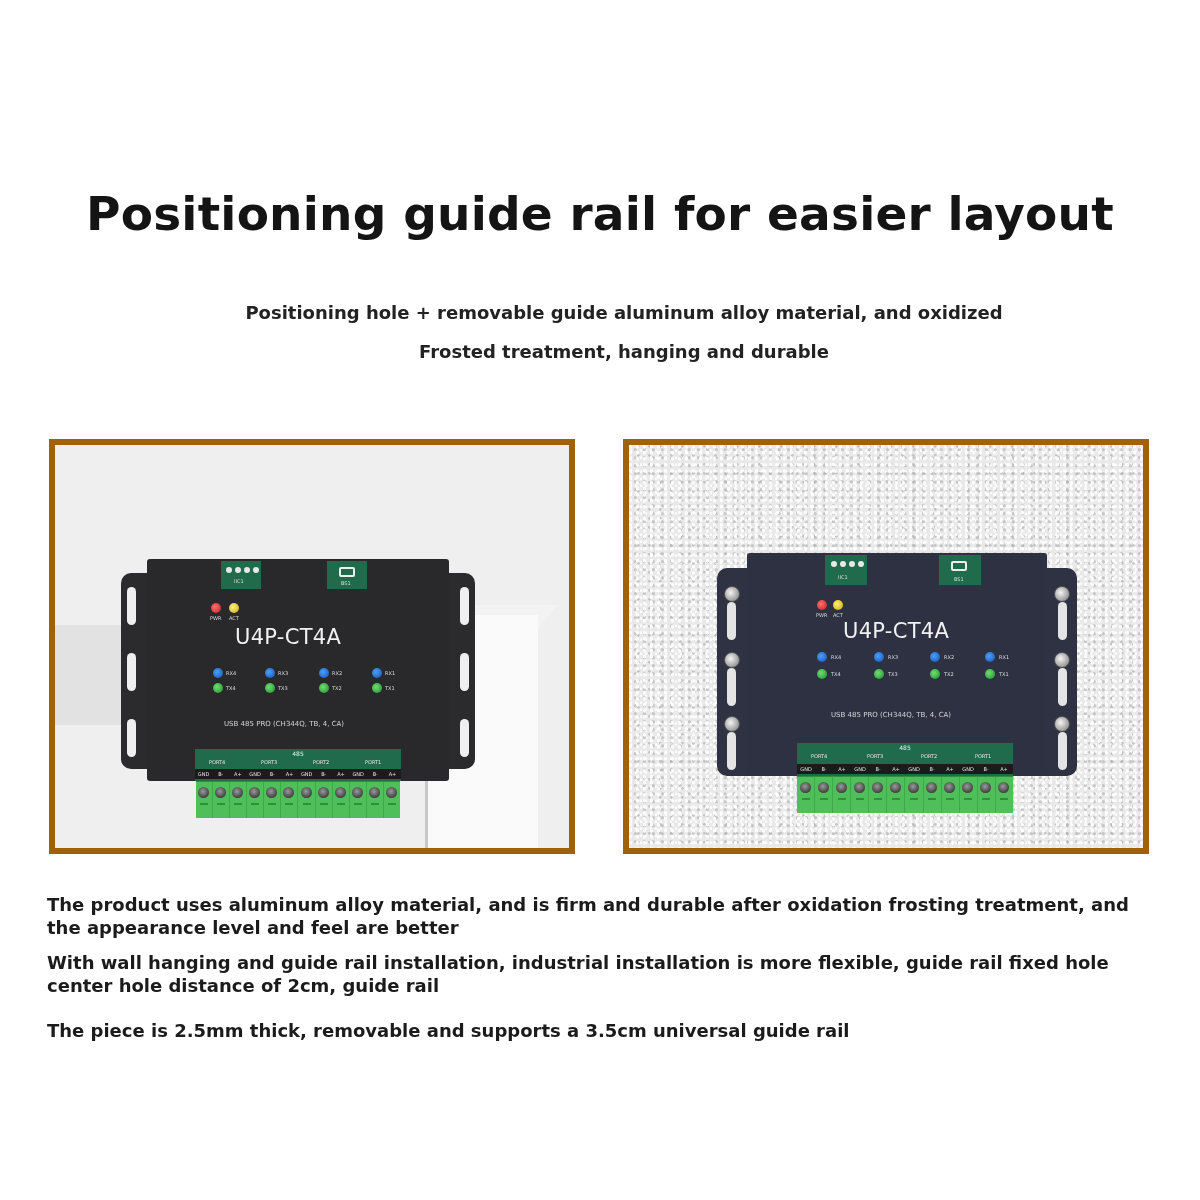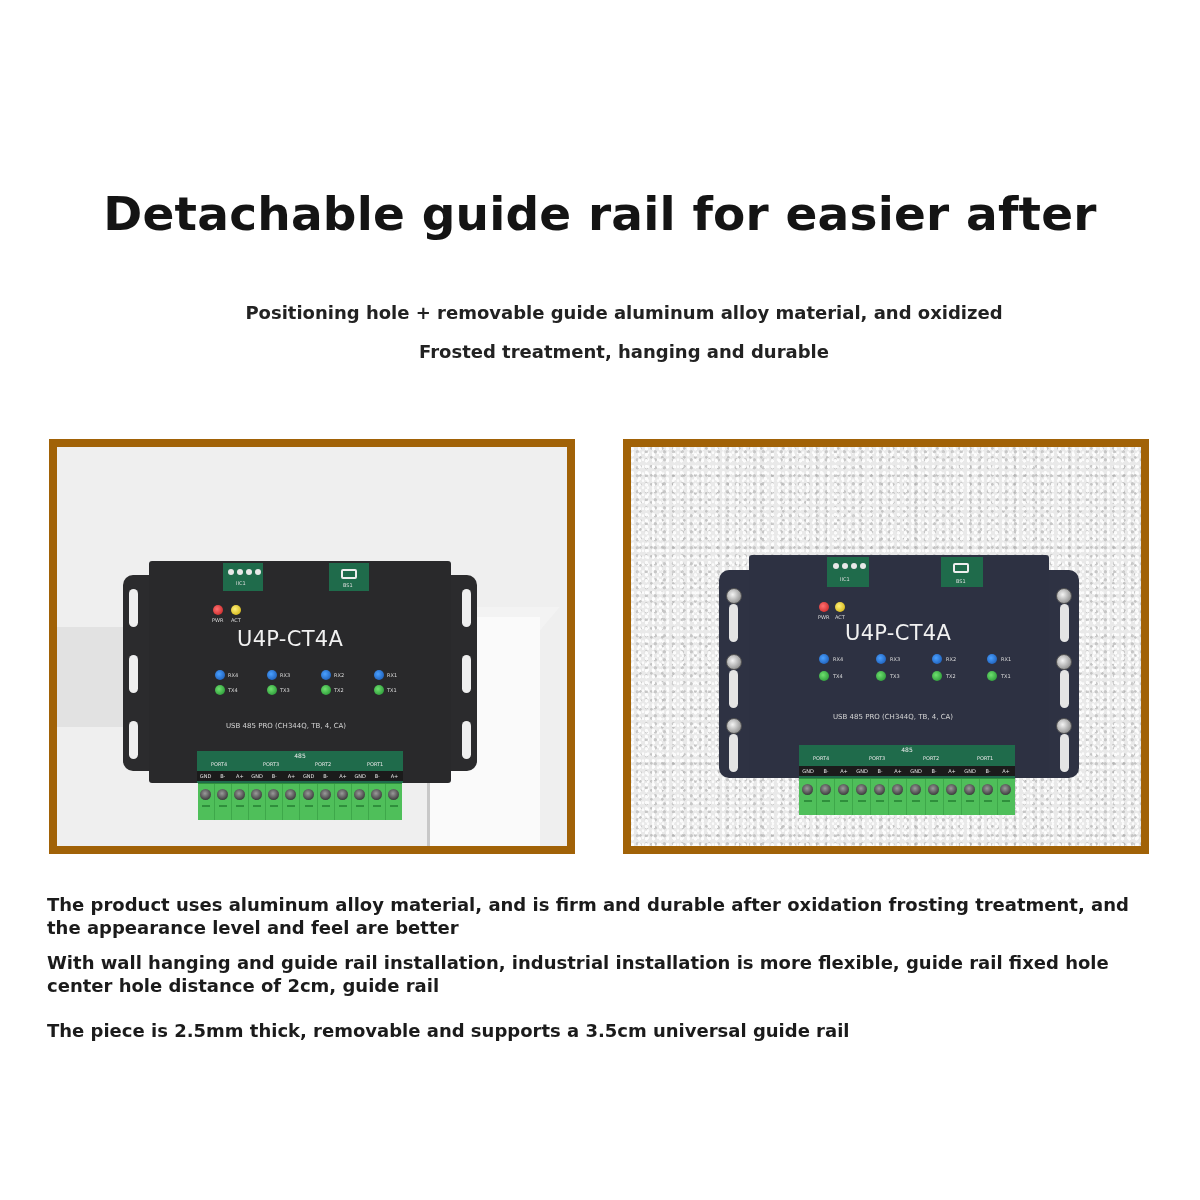--- a/index.html
+++ b/index.html
@@ -13,21 +13,21 @@
     }
     .sub {
       position: absolute; left: 0; width: 1200px; text-align: center;
       font-size: 18px; font-weight: bold; color: #222; padding-left: 24px;
     }
     .sub1 { top: 302px; }
     .sub2 { top: 341px; }
 
     .panel {
       position: absolute; top: 439px; width: 526px; height: 415px;
-      border: 8px solid #a16207; box-sizing: border-box; overflow: hidden;
+      border: 6px solid #a16207; box-sizing: border-box; overflow: hidden;
     }
     .panel-left { left: 49px; background: #efefef; }
     .panel-right {
       left: 623px;
       background-color: #e9e9e9;
       background-image:
         radial-gradient(circle at 20% 30%, rgba(255,255,255,0.9) 0 1.5px, transparent 2px),
         radial-gradient(circle at 70% 60%, rgba(170,170,170,0.55) 0 1.2px, transparent 2px),
         radial-gradient(circle at 40% 80%, rgba(255,255,255,0.8) 0 1px, transparent 1.6px),
         radial-gradient(circle at 85% 15%, rgba(160,160,160,0.5) 0 1px, transparent 1.6px);
@@ -101,21 +101,21 @@
     .desc {
       position: absolute; left: 47px; width: 1110px; font-size: 18px; font-weight: bold; line-height: 23px; color: #1b1b1b;
     }
     .d1 { top: 893px; }
     .d2 { top: 951px; }
     .d3 { top: 1019px; }
   </style>
 </head>
 <body>
 
-<div class="title">Detachable guide rail for easier after</div>
+<div class="title">Positioning guide rail for easier layout</div>
 <div class="sub sub1">Positioning hole + removable guide aluminum alloy material, and oxidized</div>
 <div class="sub sub2">Frosted treatment, hanging and durable</div>
 
 <div class="panel panel-left">
   <div class="shelf-h"></div>
   <div class="shelf-diag"></div>
   <div class="shelf-v"></div>
 
   <div class="device dev-left">
     <div class="bracket">

